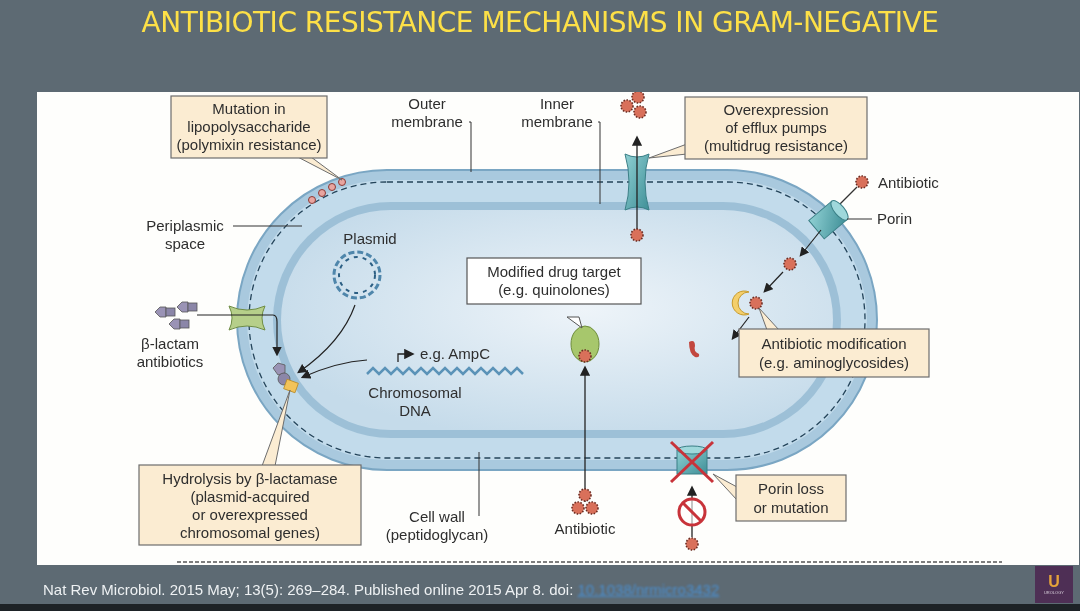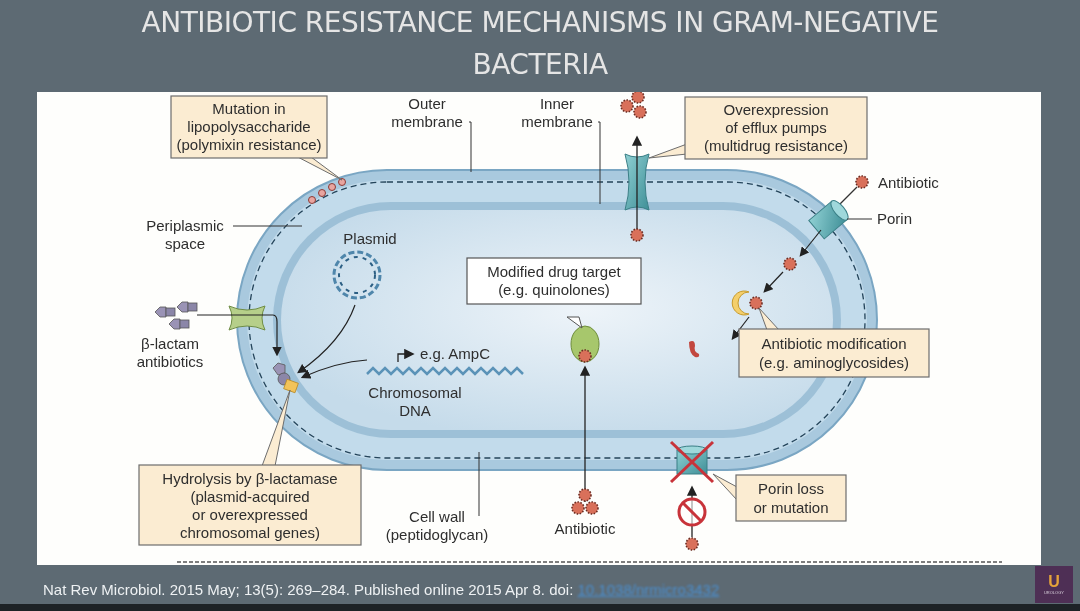--- a/index.html
+++ b/index.html
@@ -1,36 +1,35 @@
 <!DOCTYPE html>
 <html><head>
 <meta charset="utf-8">
 <style>
   html, body { margin:0; padding:0; }
   body { width:1080px; height:611px; background:#5d6a73; position:relative; overflow:hidden;
          font-family:"Liberation Sans", sans-serif; }
-  .title { position:absolute; left:0; top:2px; width:1080px; text-align:center; color:#e5e5e5;
+  .title { position:absolute; left:0; top:2px; width:1080px; text-align:center; color:#fde047;
            font-family:"DejaVu Sans", sans-serif; font-size:28px; line-height:42px; letter-spacing:-0.5px; }
-  .panel { position:absolute; left:37px; top:92px; width:1004px; height:473px; background:#fefefc; }
+  .panel { position:absolute; left:37px; top:92px; width:1004px; height:473px; background:#fefefc;padding-left:38px; }
   .panel svg { position:absolute; left:0; top:0; }
   .citation { position:absolute; left:43px; top:581px; font-size:15px; color:#eef1f3; }
   .citation .doi { color:#4a8fd0; text-decoration:underline; filter:blur(1.2px); }
   .logo { position:absolute; left:1035px; top:566px; width:38px; height:37px; background:#4e2f55;
           display:flex; flex-direction:column; align-items:center; justify-content:center; }
   .logo .u { color:#e6a33a; font-weight:bold; font-size:16px; line-height:16px; }
   .logo .t { color:#d9d1dc; font-size:4px; line-height:5px; text-align:center; }
   .bottombar { position:absolute; left:0; top:604px; width:1080px; height:7px; background:#1d2226; }
   .lbl { font-family:"Liberation Sans", sans-serif; font-size:15px; fill:#2e2e2e; }
 </style>
 </head>
 <body>
 
 <div class="title">
   <div>ANTIBIOTIC RESISTANCE MECHANISMS IN GRAM-NEGATIVE</div>
-  <div>BACTERIA</div>
 </div>
 
 <div class="panel">
   <svg width="1004" height="473" viewBox="0 0 1004 473">
     <defs>
       <radialGradient id="cellGrad" cx="55%" cy="45%" r="60%">
         <stop offset="0%" stop-color="#eef4f9"></stop>
         <stop offset="100%" stop-color="#c5dbea"></stop>
       </radialGradient>
       <linearGradient id="porinGrad" x1="0" y1="0" x2="1" y2="1">

